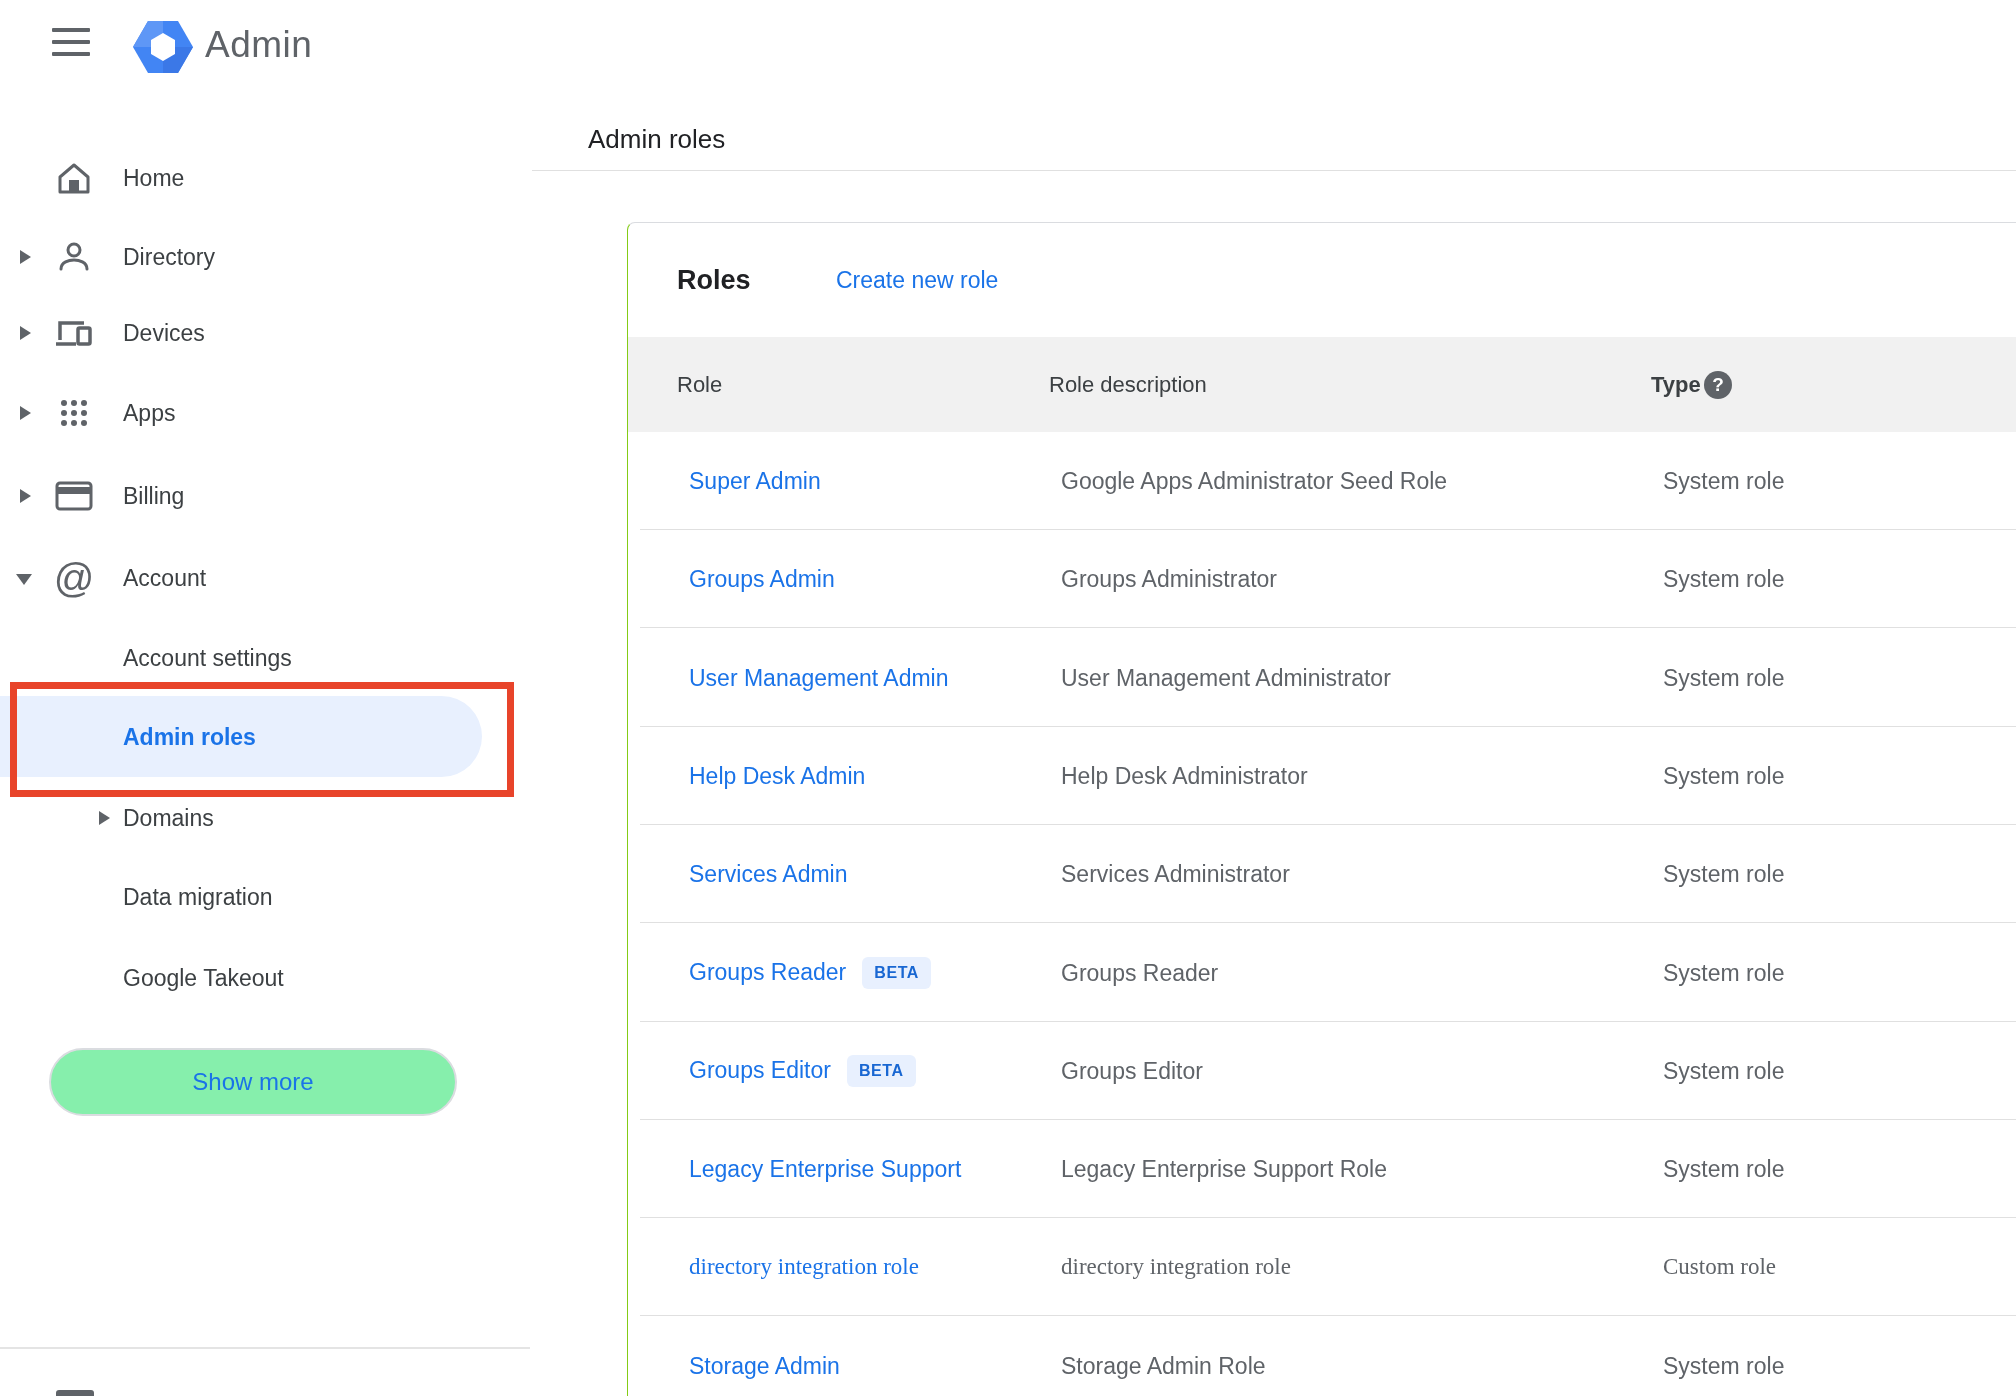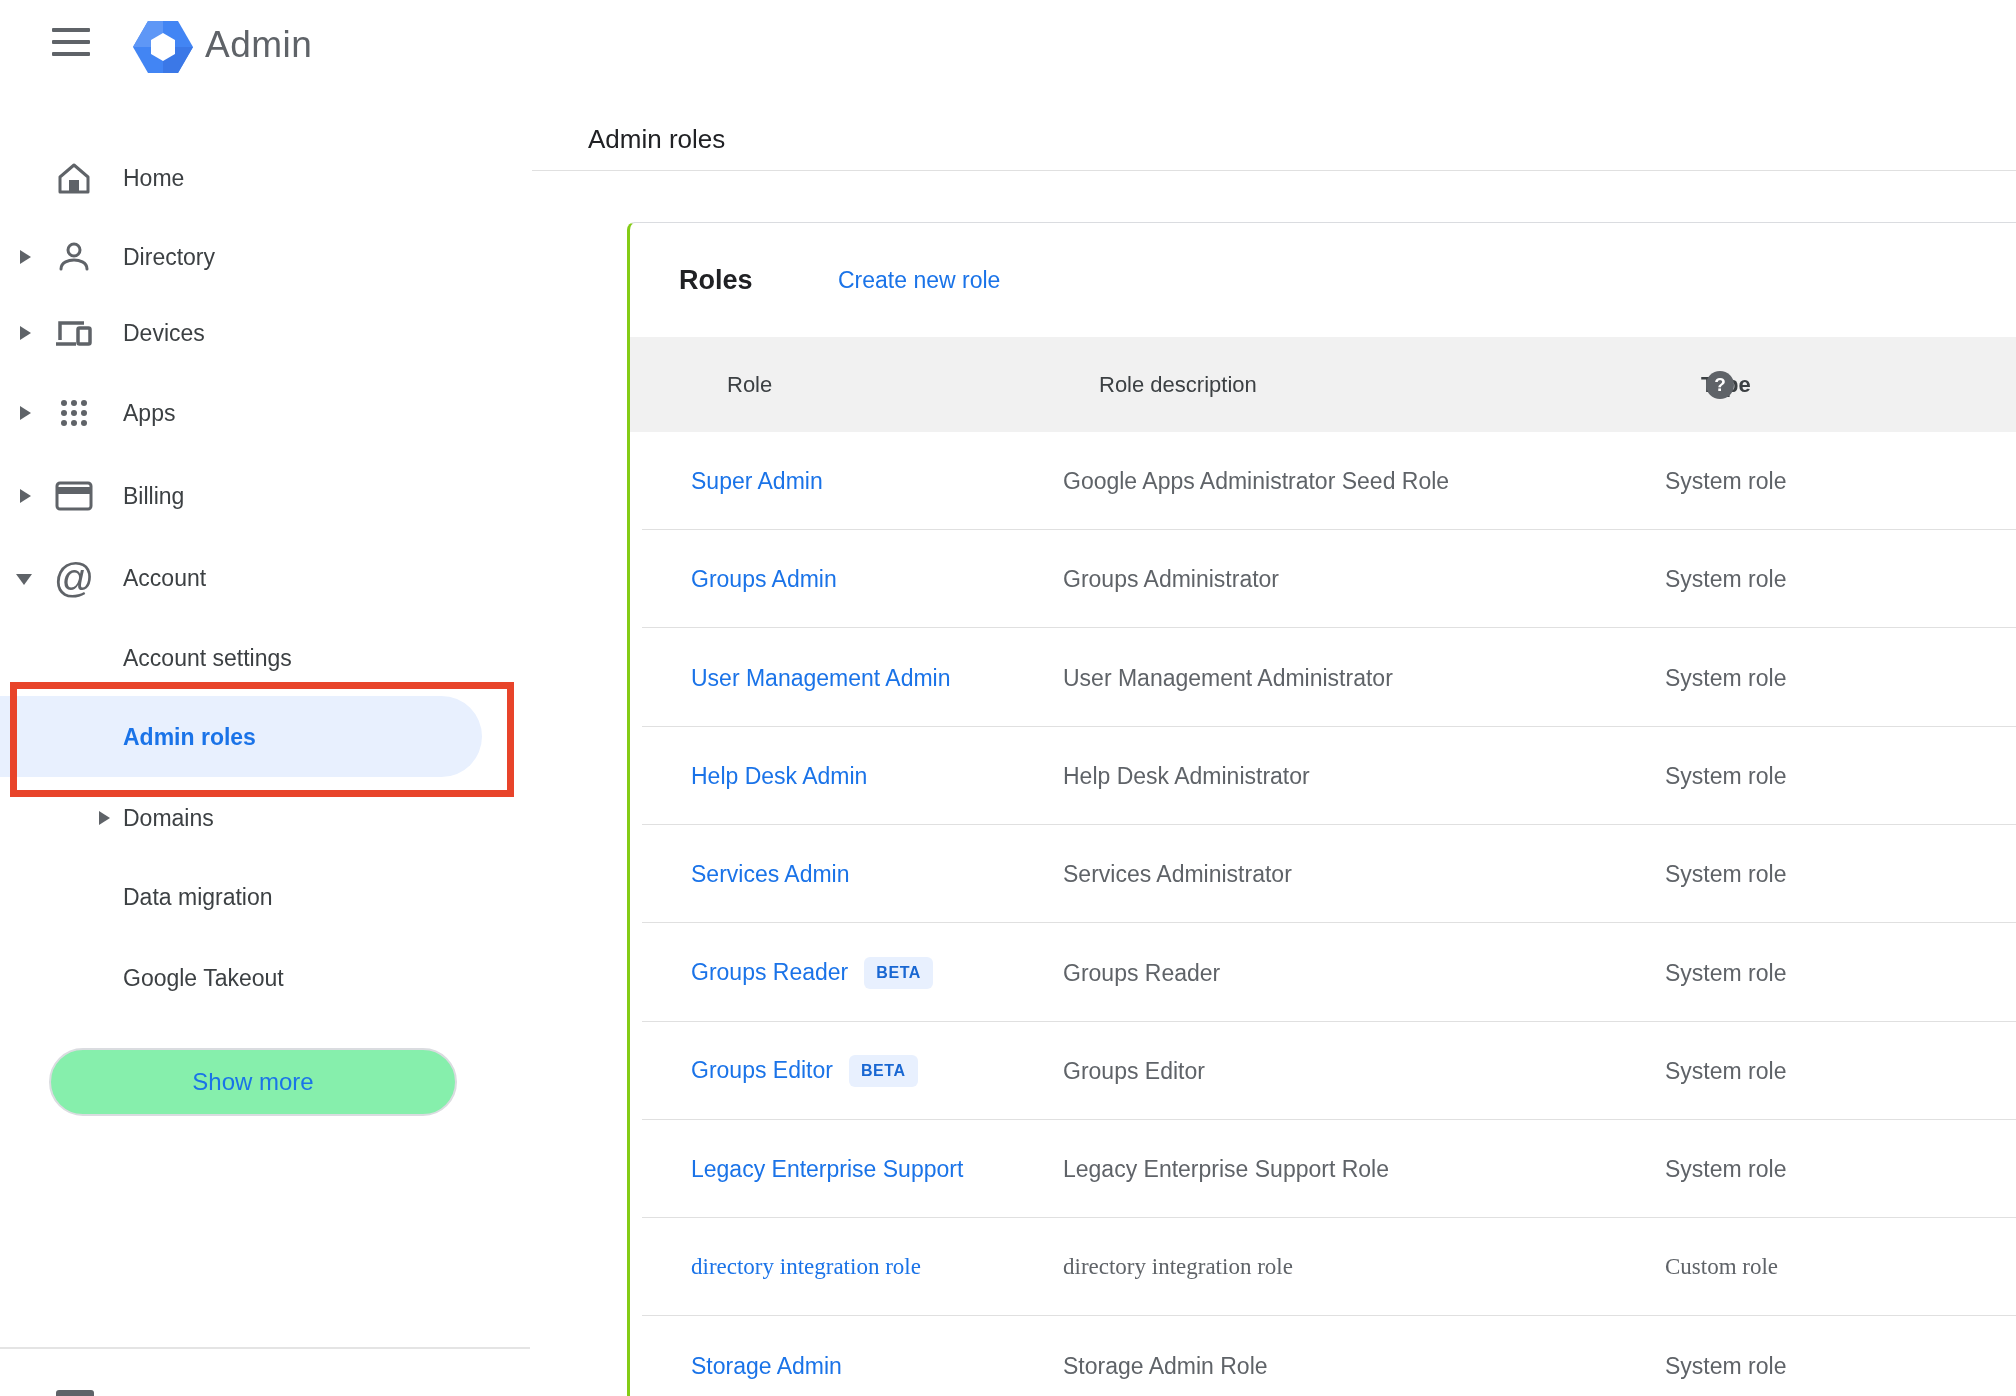--- a/index.html
+++ b/index.html
@@ -39,27 +39,27 @@
   .red-box { position:absolute; left:10px; top:682px; width:504px; height:115px; border:7px solid #e8442a; pointer-events:none; z-index:5; }
 
   .show-more { position:absolute; left:49px; top:1048px; width:408px; height:68px; border:2px solid #dadce0; border-radius:35px; background:#86efac; font-family:"Liberation Sans",sans-serif; font-size:24px; color:#1a73e8; cursor:pointer; }
   .sidebar-divider { position:absolute; left:0; top:1347px; width:530px; height:2px; background:#e4e4e4; }
   .building-stub { position:absolute; left:56px; top:1390px; width:38px; height:6px; background:#5f6368; border-radius:3px 3px 0 0; }
 
   
   .page-title { position:absolute; left:588px; top:124px; font-size:26px; color:#202124; }
   .content-divider { position:absolute; left:532px; top:170px; width:1484px; height:1px; background:#e0e0e0; }
 
-  .card { position:absolute; left:627px; top:222px; width:1389px; height:1174px; background:#fff; border-left:3px solid #84cc16; border-top:1px solid #dadce0; border-radius:8px 0 0 0; overflow:hidden; }
+  .card { position:absolute; left:627px; top:222px; width:1389px; height:1174px; background:#fff; border-left:1px solid #84cc16; border-top:1px solid #dadce0; border-radius:8px 0 0 0; overflow:hidden; }
   .card-header { position:absolute; left:0; top:0; width:100%; height:114px; }
   .card-title { position:absolute; left:49px; top:50%; transform:translateY(-50%); font-size:27px; font-weight:bold; color:#202124; }
   .create-link { position:absolute; left:208px; top:50%; transform:translateY(-50%); font-size:23px; color:#1a73e8; text-decoration:none; cursor:pointer; }
 
   .thead { position:absolute; left:0; top:114px; width:100%; height:95px; background:#f1f1f1; }
-  .th { position:absolute; top:50%; transform:translateY(-50%); font-size:22px; color:#3c4043;margin-left:48px; }
+  .th { position:absolute; top:50%; transform:translateY(-50%); font-size:22px; color:#3c4043; }
   .th-role { left:49px; } .th-desc { left:421px; } .th-type { left:1023px;font-weight:bold; }
   .help-icon { position:absolute; left:1076px; top:50%; transform:translateY(-50%); width:28px; height:28px; border-radius:50%; background:#5f6368; color:#fff; font-size:19px; font-weight:bold; text-align:center; line-height:28px; cursor:pointer; }
 
   .trow { position:absolute; left:12px; width:1389px; border-bottom:1px solid #e0e0e0; }
   .trow .cell-role { position:absolute; left:49px; top:50%; transform:translateY(-50%); display:flex; align-items:center; }
   .trow .role-link { font-size:23px; color:#1a73e8; text-decoration:none; cursor:pointer; white-space:nowrap; }
   .beta-badge { margin-left:16px; background:#e8f0fe; color:#1967d2; font-size:16px; font-weight:bold; letter-spacing:0.6px; padding:7px 12px; border-radius:6px; }
   .trow .cell-desc { position:absolute; left:421px; top:50%; transform:translateY(-50%); font-size:23px; color:#5f6368; white-space:nowrap; }
   .trow .cell-type { position:absolute; left:1023px; top:50%; transform:translateY(-50%); font-size:23px; color:#5f6368; white-space:nowrap; }
 </style>

